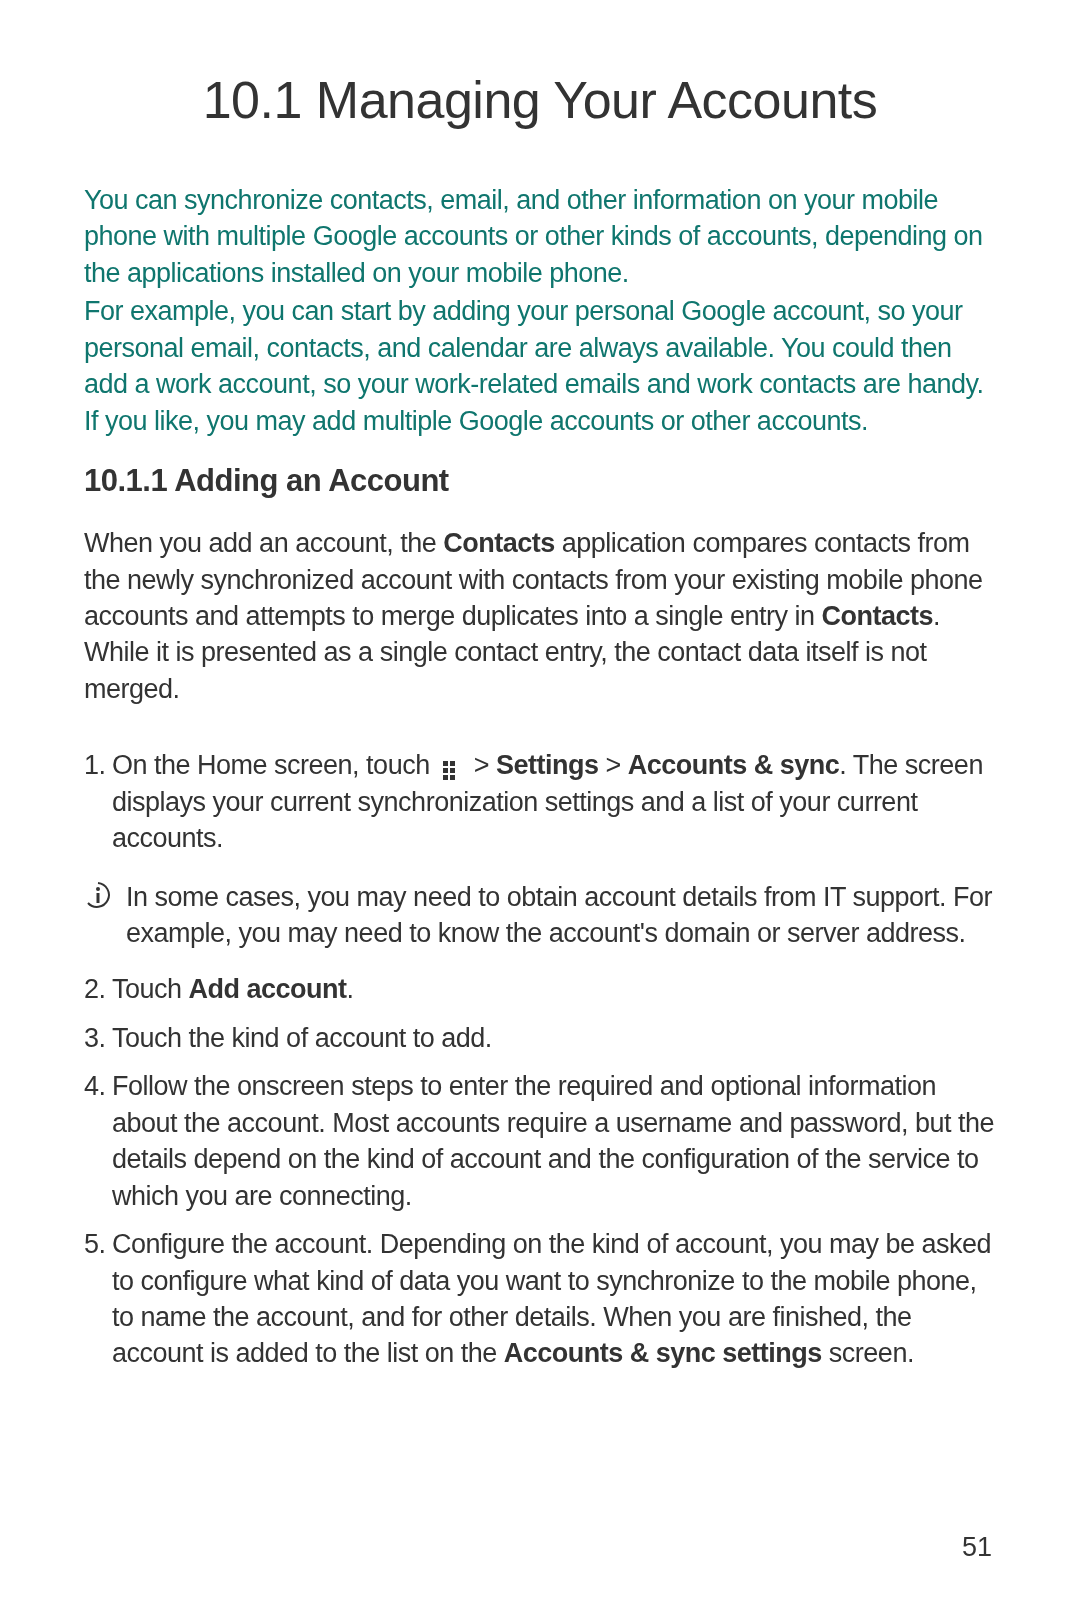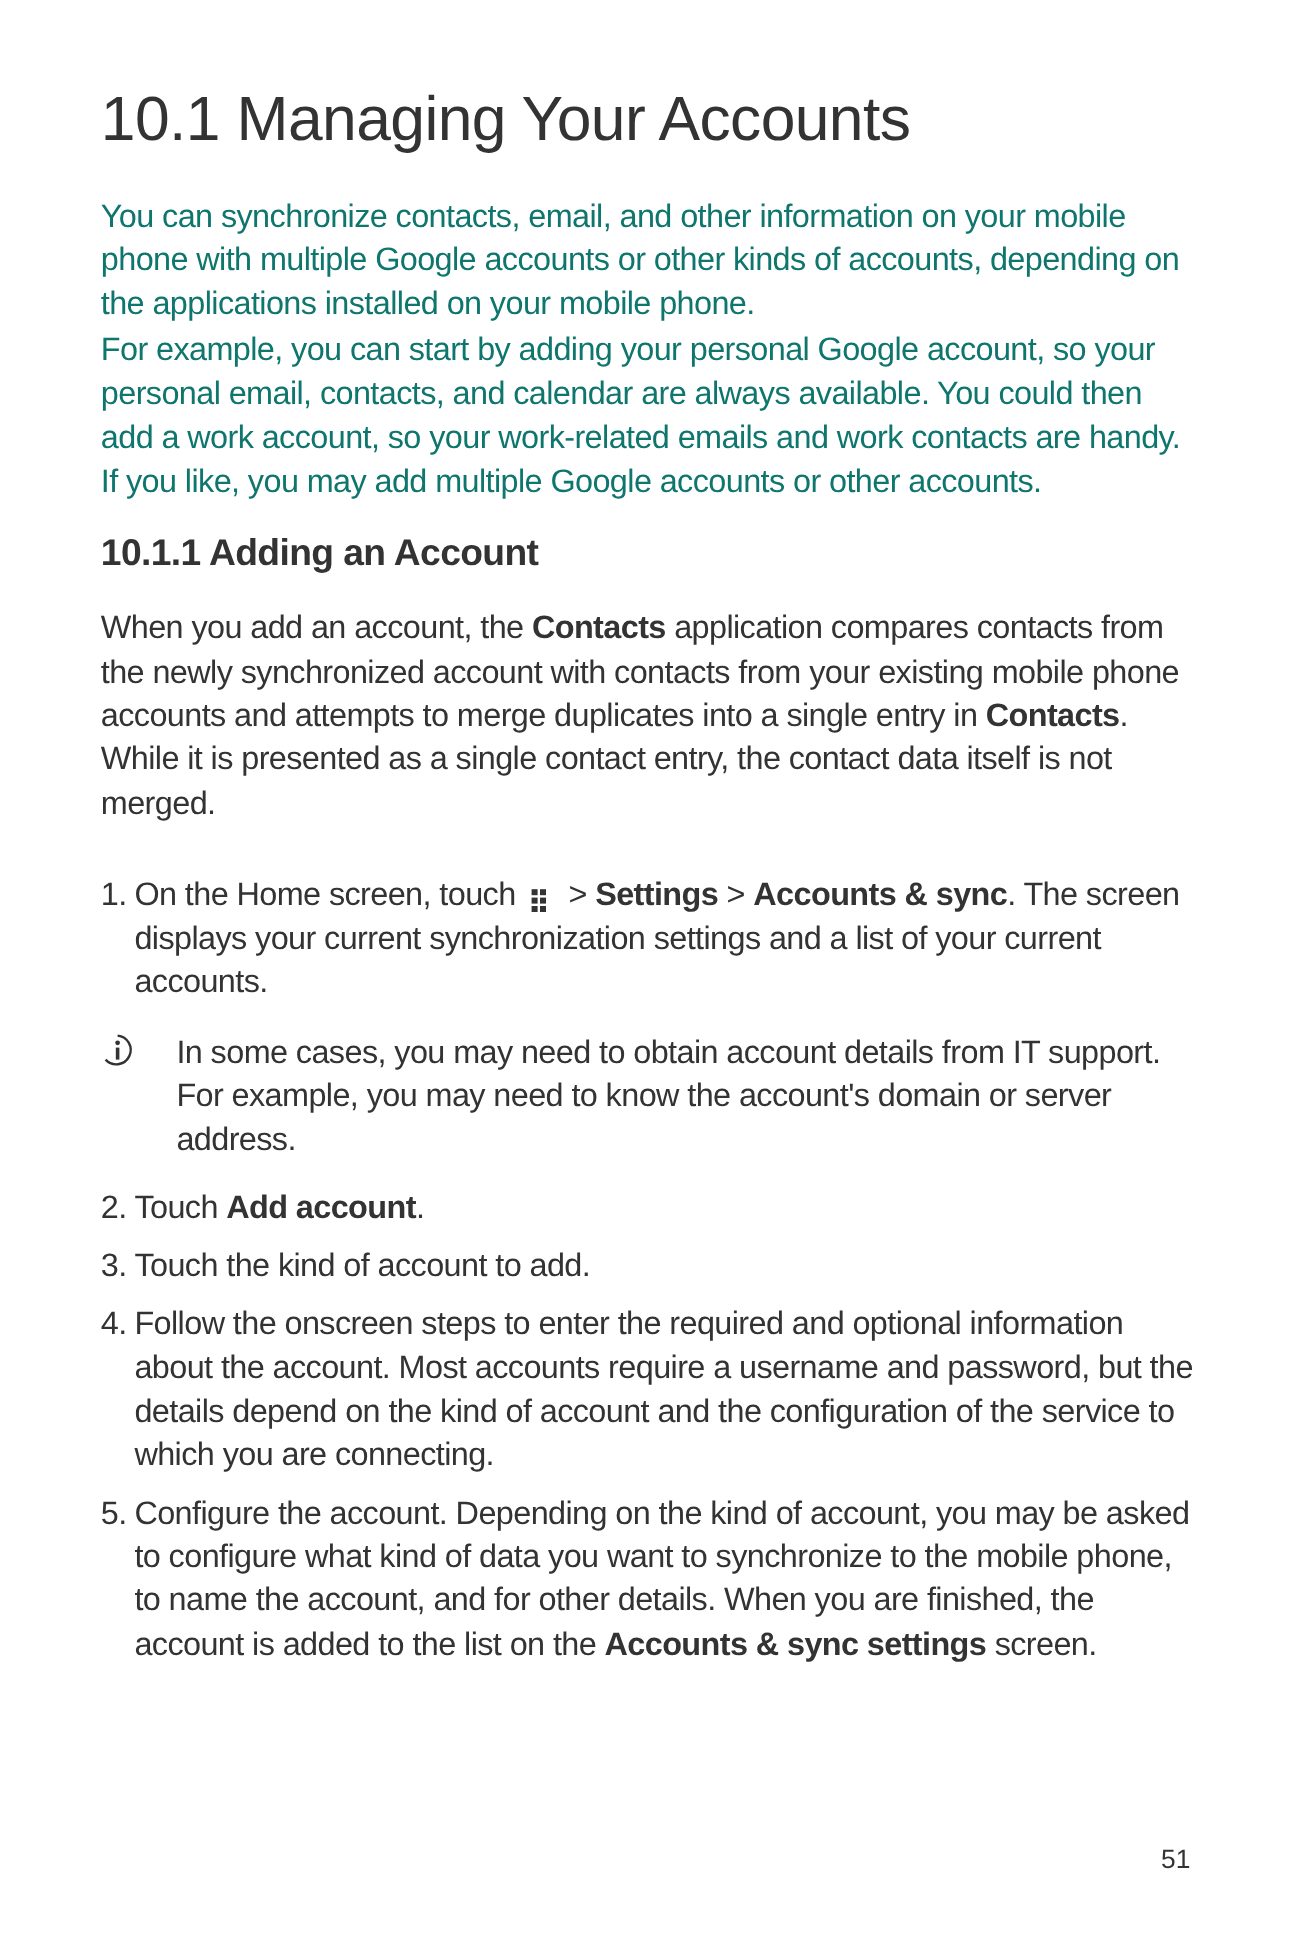--- a/index.html
+++ b/index.html
@@ -13,22 +13,23 @@
       width: 1080px;
       height: 1617px;
       padding: 70px 84px 40px 84px;
       color: #333;
       position: relative;
     }
     h1 {
       font-size: 52px;
       font-weight: normal;
       color: #333;
-      margin-bottom: 32px;
+      margin-bottom: 52px;
       letter-spacing: -0.5px;
+      text-align: center;
     }
     .intro-para {
       font-size: 27px;
       line-height: 1.35;
       color: #0f766e;
       margin-bottom: 2px;
       letter-spacing: -0.5px;
     }
     h2 {
       font-size: 31px;
@@ -64,21 +65,20 @@
       top: 0;
     }
     .step-content {
       display: inline;
     }
     .note-block {
       display: flex;
       align-items: flex-start;
       margin: 22px 0 20px 0;
       padding-left: 0;
-      gap: 21px;
     }
     .note-icon {
       flex-shrink: 0;
       width: 28px;
       height: 28px;
       margin-right: 14px;
       margin-top: 2px;
     }
     .note-text {
       font-size: 27px;
@@ -95,21 +95,21 @@
       position: relative;
       top: -2px;
     }
     .bold {
       font-weight: bold;
     }
     .page-number {
       position: absolute;
       bottom: 54px;
       right: 88px;
-      font-size: 22px;
+      font-size: 27px;
       color: #333;
     }
   </style>
 </head>
 <body>
 
 <h1>10.1  Managing Your Accounts</h1>
 
 <p class="intro-para">You can synchronize contacts, email, and other information on your mobile phone with multiple Google accounts or other kinds of accounts, depending on the applications installed on your mobile phone.</p>
 <p class="intro-para">For example, you can start by adding your personal Google account, so your personal email, contacts, and calendar are always available. You could then add a work account, so your work-related emails and work contacts are handy. If you like, you may add multiple Google accounts or other accounts.</p>

